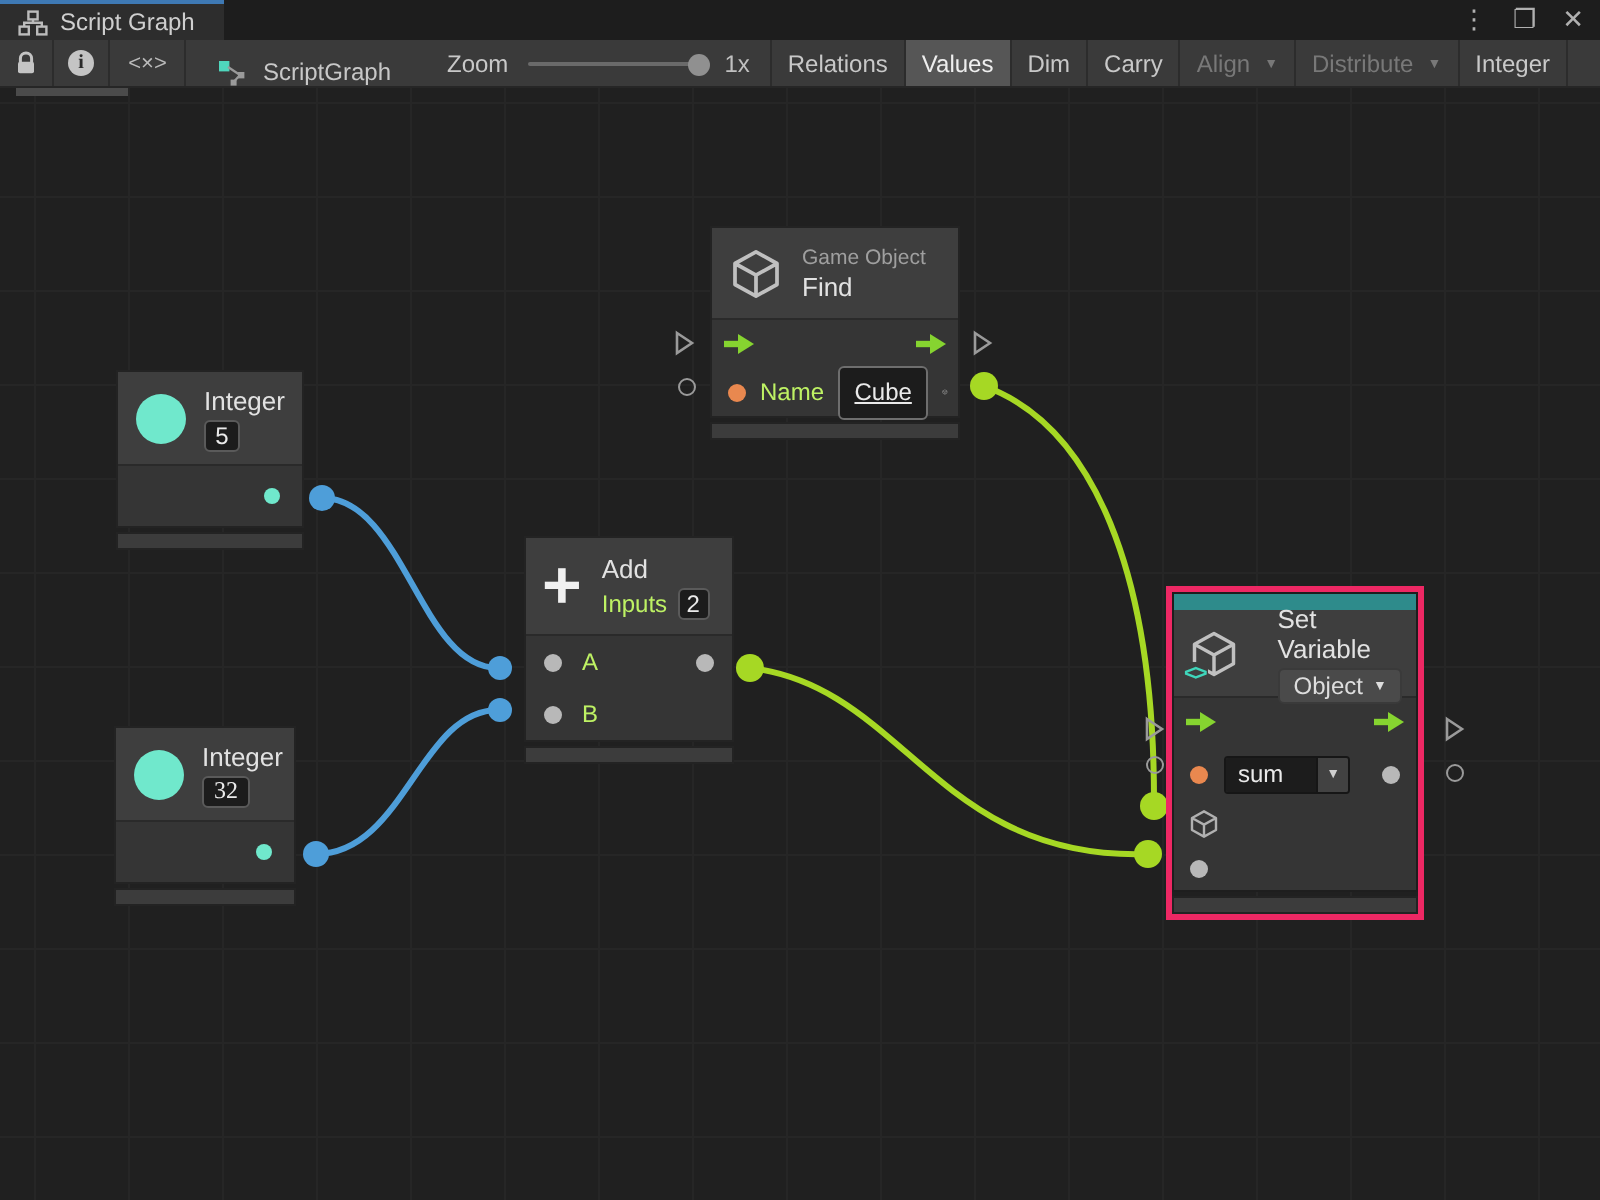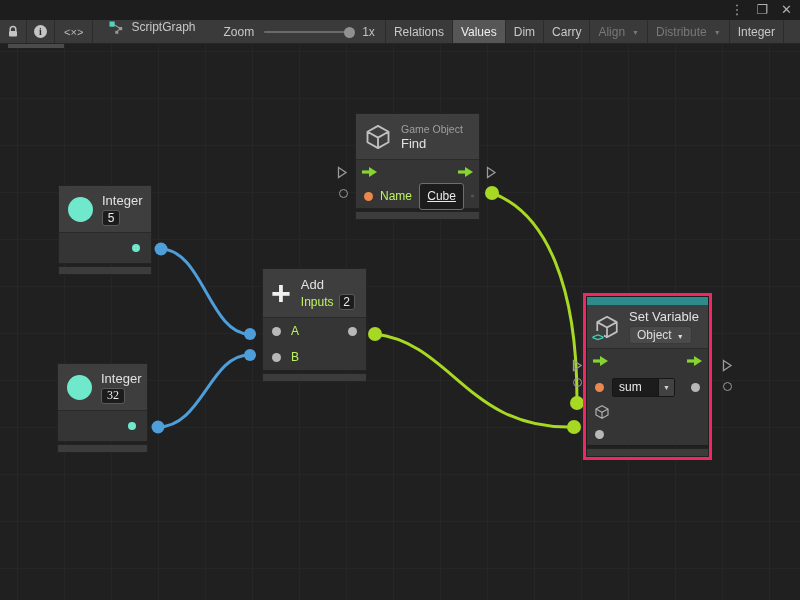--- a/index.html
+++ b/index.html
@@ -17,21 +17,21 @@
 
   
   .toolbar { position:absolute; left:0; top:20px; width:800px; height:24px; background:#3a3a3a;
              display:flex; align-items:stretch; border-bottom:1px solid #262626; font-size:12px; color:#c8c8c8; }
   .tbtn { display:flex; align-items:center; justify-content:center; gap:4px; border-right:1px solid #2c2c2c;
           padding:0 8px; white-space:nowrap; }
   .tbtn.icon-only { padding:0 7px; }
   .tbtn.active { background:#565656; color:#eeeeee; }
   .tbtn.disabled { color:#787878;text-align:center; }
   .tbtn .caret { font-size:7px; margin-left:3px; position:relative; top:1px; }
-  .breadcrumb { display:flex; align-items:flex-start; gap:7px; padding:0 14px 0 16px; border-right:none; }
+  .breadcrumb { display:flex; align-items:flex-end; gap:7px; padding:0 14px 0 16px; border-right:none; }
   .zoom-area { display:flex; align-items:center; gap:10px; padding:0 10px 0 14px; border-right:1px solid #2c2c2c; }
   .slider { position:relative; width:88px; height:2px; background:#6a6a6a; border-radius:1px; }
   .slider .handle { position:absolute; right:-3px; top:-4px; width:11px; height:11px; border-radius:50%; background:#909090; }
   .zoom-x { color:#c0c0c0; }
   .info-badge { width:13px; height:13px; border-radius:50%; background:#c4c4c4; color:#2a2a2a;
                 font-size:10px; font-weight:bold; font-family:"Liberation Serif", serif;
                 display:flex; align-items:center; justify-content:center; }
 
   
   .graph { position:absolute; left:0; top:44px; width:800px; height:556px; background:#202020;
@@ -98,20 +98,31 @@
   .sv-icon .brackets { position:absolute; left:-3px; bottom:-3px; background:#3e3e3e; color:#3fd6bb;
                        font-size:11px; font-weight:bold; letter-spacing:-1px; padding:0 1px; }
   .spacer { flex:1; }
 </style>
 </head>
 <body>
 
 <div class="stage">
 
   <div class="titlebar">
+    <div class="tab">
+      <svg width="15" height="13" viewBox="0 0 15 13">
+        <g fill="none" stroke="#bcbcbc" stroke-width="1.2">
+          <rect x="5.2" y="0.8" width="4.6" height="3.9"></rect>
+          <rect x="0.8" y="8.3" width="4.6" height="3.9"></rect>
+          <rect x="9.6" y="8.3" width="4.6" height="3.9"></rect>
+          <path d="M7.5 4.7 V6.4 M3.1 8.3 V6.4 H11.9 V8.3"></path>
+        </g>
+      </svg>
+      <span class="tab-title">Script Graph</span>
+    </div>
     <div class="win-controls">
       <span>⋮</span>
       <span>❐</span>
       <span>✕</span>
     </div>
   </div>
 
   <div class="toolbar">
     <div class="tbtn icon-only">
       <svg width="12" height="13" viewBox="0 0 12 13">
@@ -280,21 +291,21 @@
       <div class="node-wrap" style="position:static; width:123px;">
         <div class="node" style="border-color:#1e1e1e;">
           <div class="sv-strip"></div>
           <div class="node-header sv-header">
             <div class="sv-icon">
               <svg width="26" height="26" viewBox="0 0 24 24">
                 <path d="M12 2.5 L21 7.5 V16.5 L12 21.5 L3 16.5 V7.5 Z M3 7.5 L12 12.5 M21 7.5 L12 12.5 M12 12.5 V21.5" fill="none" stroke="#c0c0c0" stroke-width="1.6" stroke-linejoin="round"></path>
               </svg>
               <span class="brackets">&lt;&gt;</span>
             </div>
-            <div class="int-col" style="gap:2px;">
+            <div class="int-col" style="gap:2px;margin-left:10px;">
               <span class="ntitle">Set Variable</span>
               <div class="sv-dd">
                 <span>Object</span>
                 <span class="caret">▼</span>
               </div>
             </div>
           </div>
           <div class="row flow-row">
             <svg width="17" height="12">
               <path d="M1,6 H9" stroke="#86d430" stroke-width="3.2"></path>

